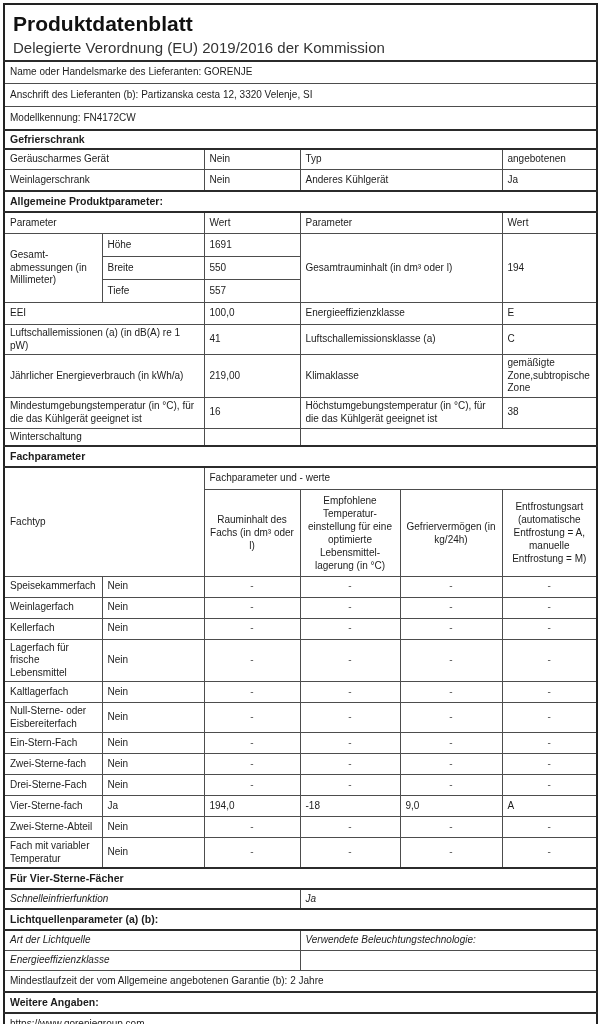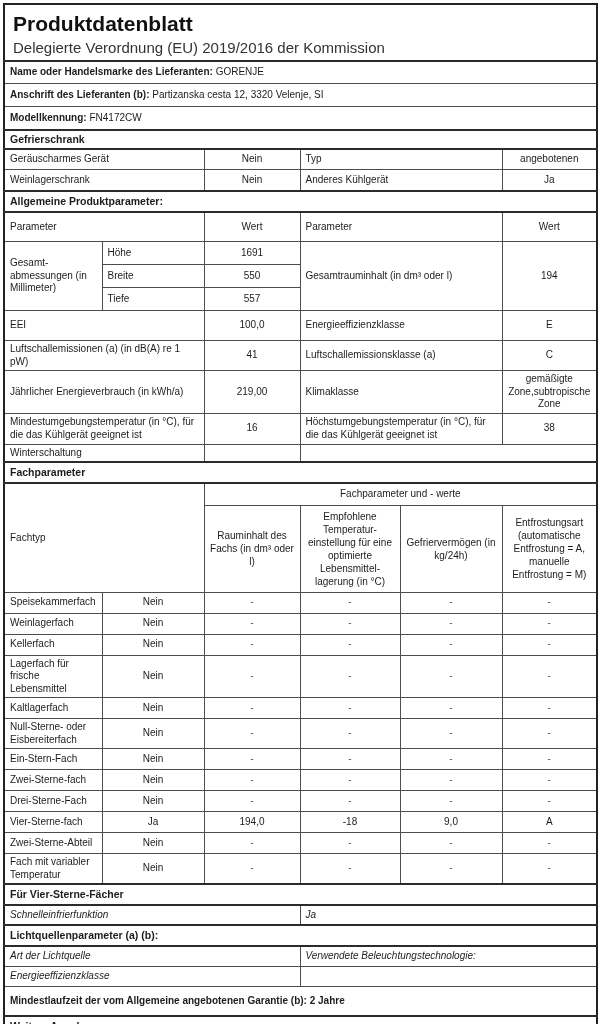--- a/index.html
+++ b/index.html
@@ -26,21 +26,21 @@
     font-size: 10px;
     color: #1c1c1c;
   }
   td {
     border: 1px solid #4d4d4d;
     padding: 2px 5px;
     line-height: 12.5px;
     vertical-align: middle;
     overflow: hidden;
   }
-  td.center { text-align: center; }
+  td.center { }
   td.sec {
     font-weight: bold;
     font-size: 10.5px;
     border-top: 2px solid #2b2b2b;
     border-bottom: 2px solid #2b2b2b;
   }
   td.title-cell {
     border-bottom: 2px solid #2b2b2b;
     padding: 7px 8px 5px 8px;
     vertical-align: top;
@@ -51,30 +51,30 @@
     font-weight: bold;
     color: #111111;
     line-height: 23px;
   }
   .doc-subtitle {
     margin-top: 7px;
     font-size: 15px;
     color: #333333;
     font-weight: normal;
   }
-  .lbl { font-weight: bold; }
+  .lbl { font-weight: normal; }
   .val { font-weight: normal; }
   td.dash { text-align: center; color: #555555; }
   
   tr.r-title   { height: 52px; border-radius: 24px; }
   tr.r-info    { height: 23px; }
   tr.r-cat     { height: 19px; }
   tr.r-std     { height: 21px; }
   tr.r-sec     { height: 21px; }
-  tr.r-hdr     { height: 30px; }
+  tr.r-hdr     { height: 22px; }
   tr.r-dim     { height: 23px; }
   tr.r-energy  { height: 41px; }
   tr.r-temp    { height: 31px; }
   tr.r-winter  { height: 18px; }
   tr.r-group   { height: 22px; }
   tr.r-colhdr  { height: 87px; }
   tr.r-fach    { height: 21px; }
   tr.r-fach2   { height: 30px; }
   tr.r-2col    { height: 20px; font-style: italic; }
   tr.r-url     { height: 23px; }

